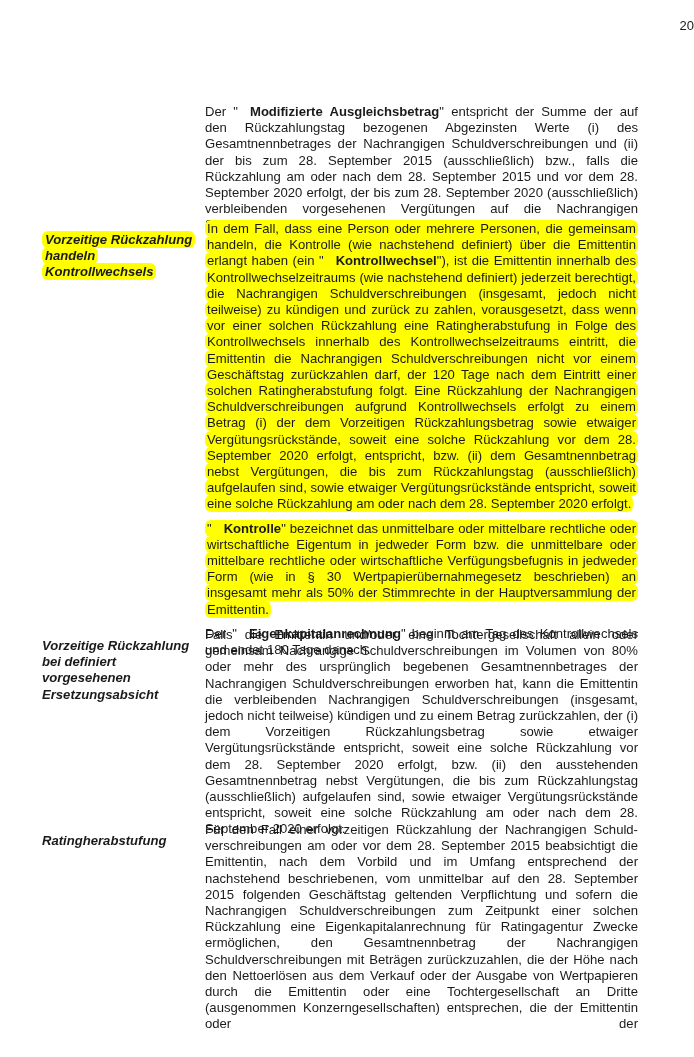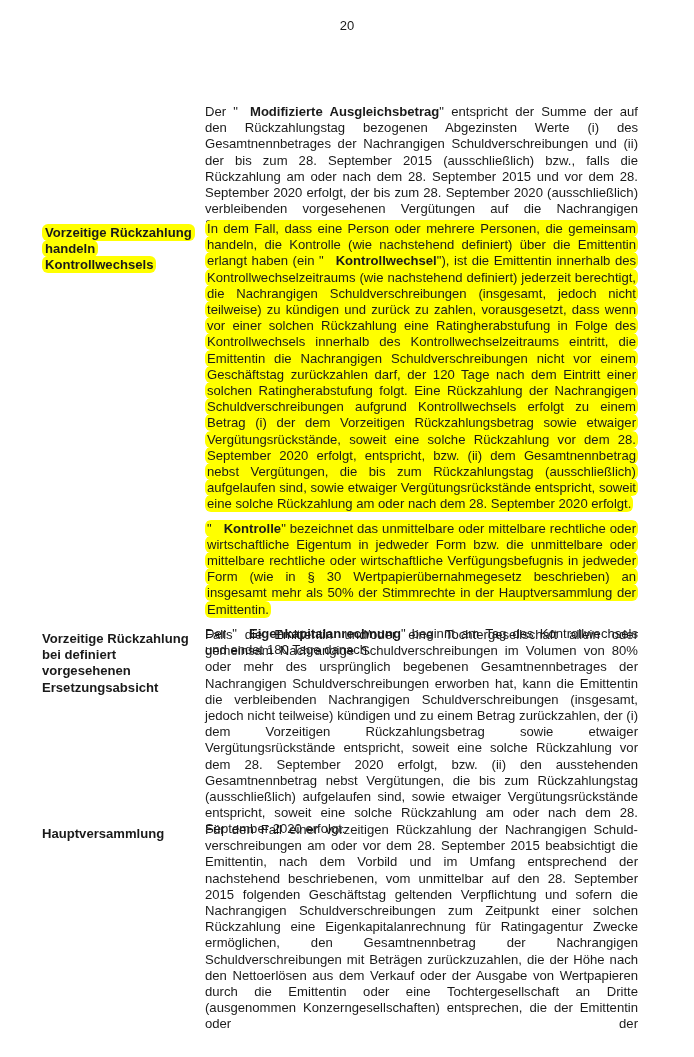--- a/index.html
+++ b/index.html
@@ -2,26 +2,26 @@
 <html><head>
 <meta charset="utf-8">
 <style>
   html, body { margin: 0; padding: 0; background: #ffffff; }
   body {
     width: 694px; height: 1057px; position: relative; overflow: hidden;
     font-family: "Liberation Sans", sans-serif; color: #1a1a1a;
     font-size: 13.1px; line-height: 16.2px;
   }
   .page-number {
-    position: absolute; top: 18px; left: 0; width: 694px; text-align: center;
+    position: absolute; top: 18px; left: 0; width: 694px; text-align: right;
     font-size: 13px;
   }
   .row { position: absolute; left: 42px; width: 596px; }
   .label {
-    position: absolute; left: 0; top: 4px; width: 155px; font-weight: bold;
+    position: absolute; left: 0; top: 11px; width: 155px; font-weight: bold; font-style: italic;
   }
   .body {
     position: absolute; left: 163px; top: 0; width: 433px; text-align: justify;
   }
   .body p { margin: 0 0 8px 0; }
   .hl span, .hl-label span {
     background: #ffff00; border-radius: 6px;
     -webkit-box-decoration-break: clone; box-decoration-break: clone;
     padding: 1px 2px;
   }
@@ -59,17 +59,17 @@
     <span>bei definiert</span><br>
     <span>vorgesehenen</span><br>
     <span>Ersetzungsabsicht</span>
   </div>
   <div class="body">
     <p>Falls die Emittentin und/oder eine Tochtergesellschaft allein oder gemeinsam Nachrangige Schuldverschreibungen im Volumen von 80% oder mehr des ursprünglich begebenen Gesamtnennbetrages der Nachrangigen Schuldverschreibungen erworben hat, kann die Emittentin die verbleibenden Nachrangigen Schuldverschreibungen (insgesamt, jedoch nicht teilweise) kündigen und zu einem Betrag zurückzahlen, der (i) dem Vorzeitigen Rückzahlungsbetrag sowie etwaiger Vergütungsrückstände entspricht, soweit eine solche Rückzahlung vor dem 28. September 2020 erfolgt, bzw. (ii) den ausstehenden Gesamtnennbetrag nebst Vergütungen, die bis zum Rückzahlungstag (ausschließlich) aufgelaufen sind, sowie etwaiger Vergütungsrückstände entspricht, soweit eine solche Rückzahlung am oder nach dem 28. September 2020 erfolgt.</p>
   </div>
 </div>
 
 <div class="row" style="top:822px;">
-  <div class="label">Hauptversammlung</div>
+  <div class="label">Ratingherabstufung</div>
   <div class="body italic">
     <p style="text-align-last: justify;">Für den Fall einer vorzeitigen Rückzahlung der Nachrangigen Schuld-verschreibungen am oder vor dem 28. September 2015 beabsichtigt die Emittentin, nach dem Vorbild und im Umfang entsprechend der nachstehend beschriebenen, vom unmittelbar auf den 28. September 2015 folgenden Geschäftstag geltenden Verpflichtung und sofern die Nachrangigen Schuldverschreibungen zum Zeitpunkt einer solchen Rückzahlung eine Eigenkapitalanrechnung für Ratingagentur Zwecke ermöglichen, den Gesamtnennbetrag der Nachrangigen Schuldverschreibungen mit Beträgen zurückzuzahlen, die der Höhe nach den Nettoerlösen aus dem Verkauf oder der Ausgabe von Wertpapieren durch die Emittentin oder eine Tochtergesellschaft an Dritte (ausgenommen Konzerngesellschaften) entsprechen, die der Emittentin oder der</p>
   </div>
 </div>
 
 </body></html>

